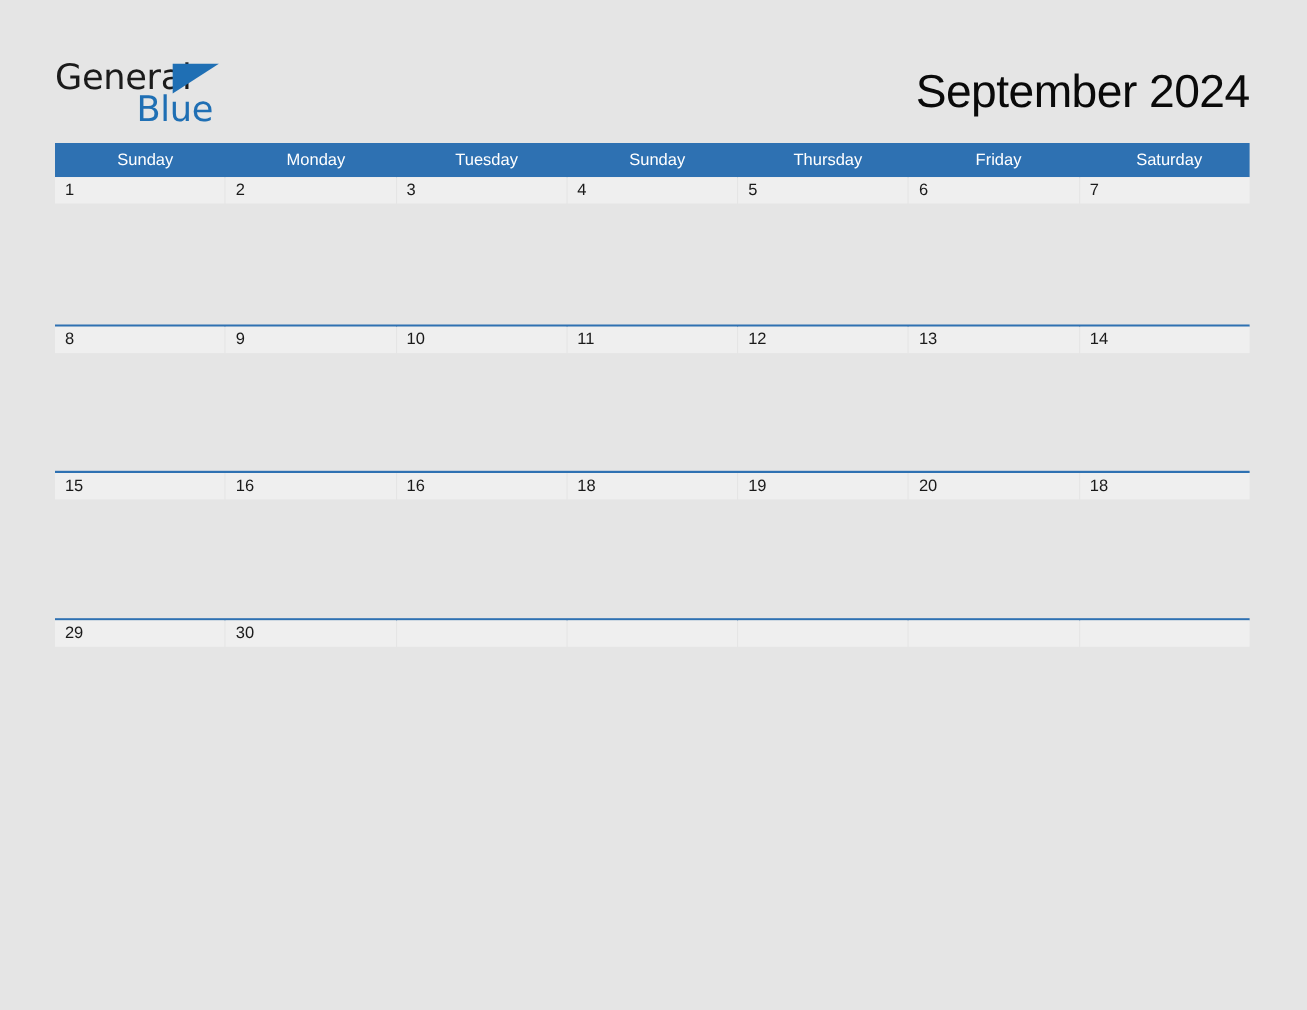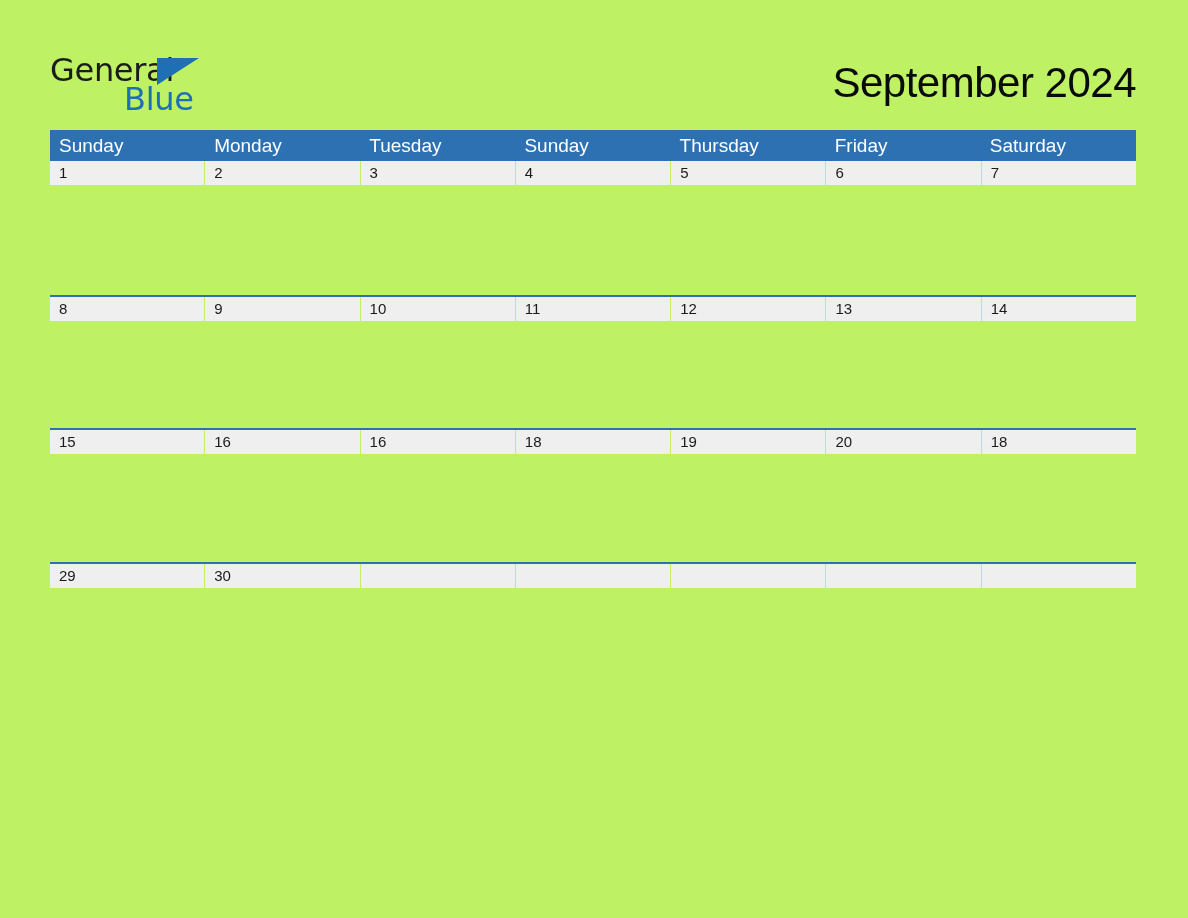--- a/index.html
+++ b/index.html
@@ -12,21 +12,21 @@
     height: 918px;
     font-family: "Liberation Sans", sans-serif;
     -webkit-font-smoothing: antialiased;
     overflow: hidden;
   }
 
   .page {
     position: relative;
     width: 1188px;
     height: 918px;
-    background: #bef264;
+    background: #e5e5e5;
   }
 
   
   .top-bar {
     position: absolute;
     left: 50px;
     top: 48px;
     width: 1086px;
     height: 72px;
   }
@@ -90,26 +90,27 @@
   }
 
   .weekdays {
     display: flex;
     background: #2e71b2;
     height: 31px;
   }
   .weekday {
     flex: 1 1 0;
     color: #ffffff;
-    font-size: 19px;
+    font-size: 15px;
     line-height: 31px;
     padding-left: 9px;
     box-sizing: border-box;
     white-space: nowrap;
     overflow: hidden;
+    text-align: center;
   }
 
   .week {
     position: relative;
     height: 133.5px;
     border-top: 2px solid #2e71b2;
     box-sizing: border-box;
   }
   .week.first {
     border-top: none;

